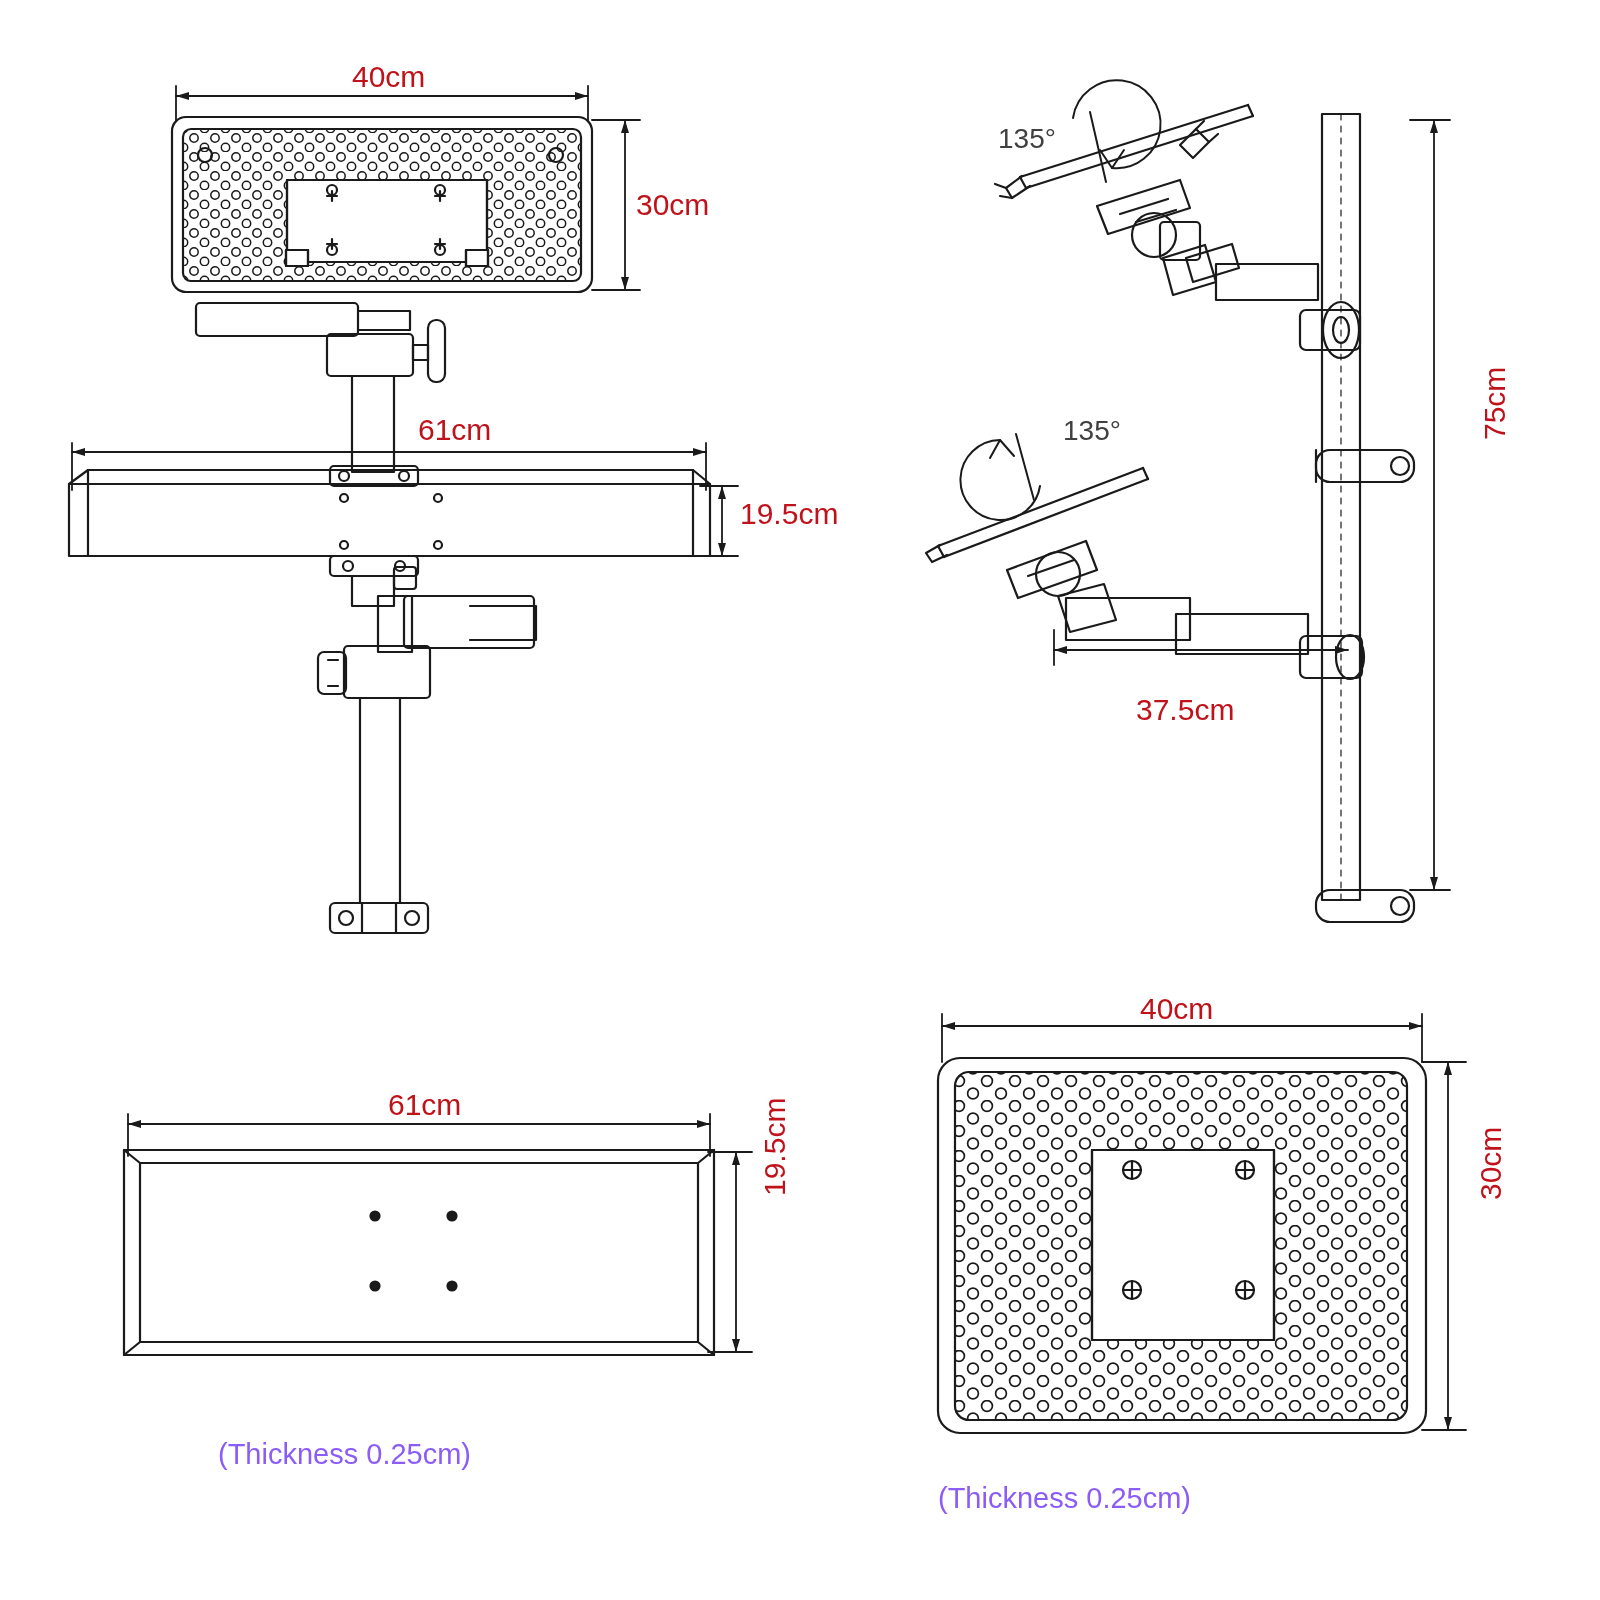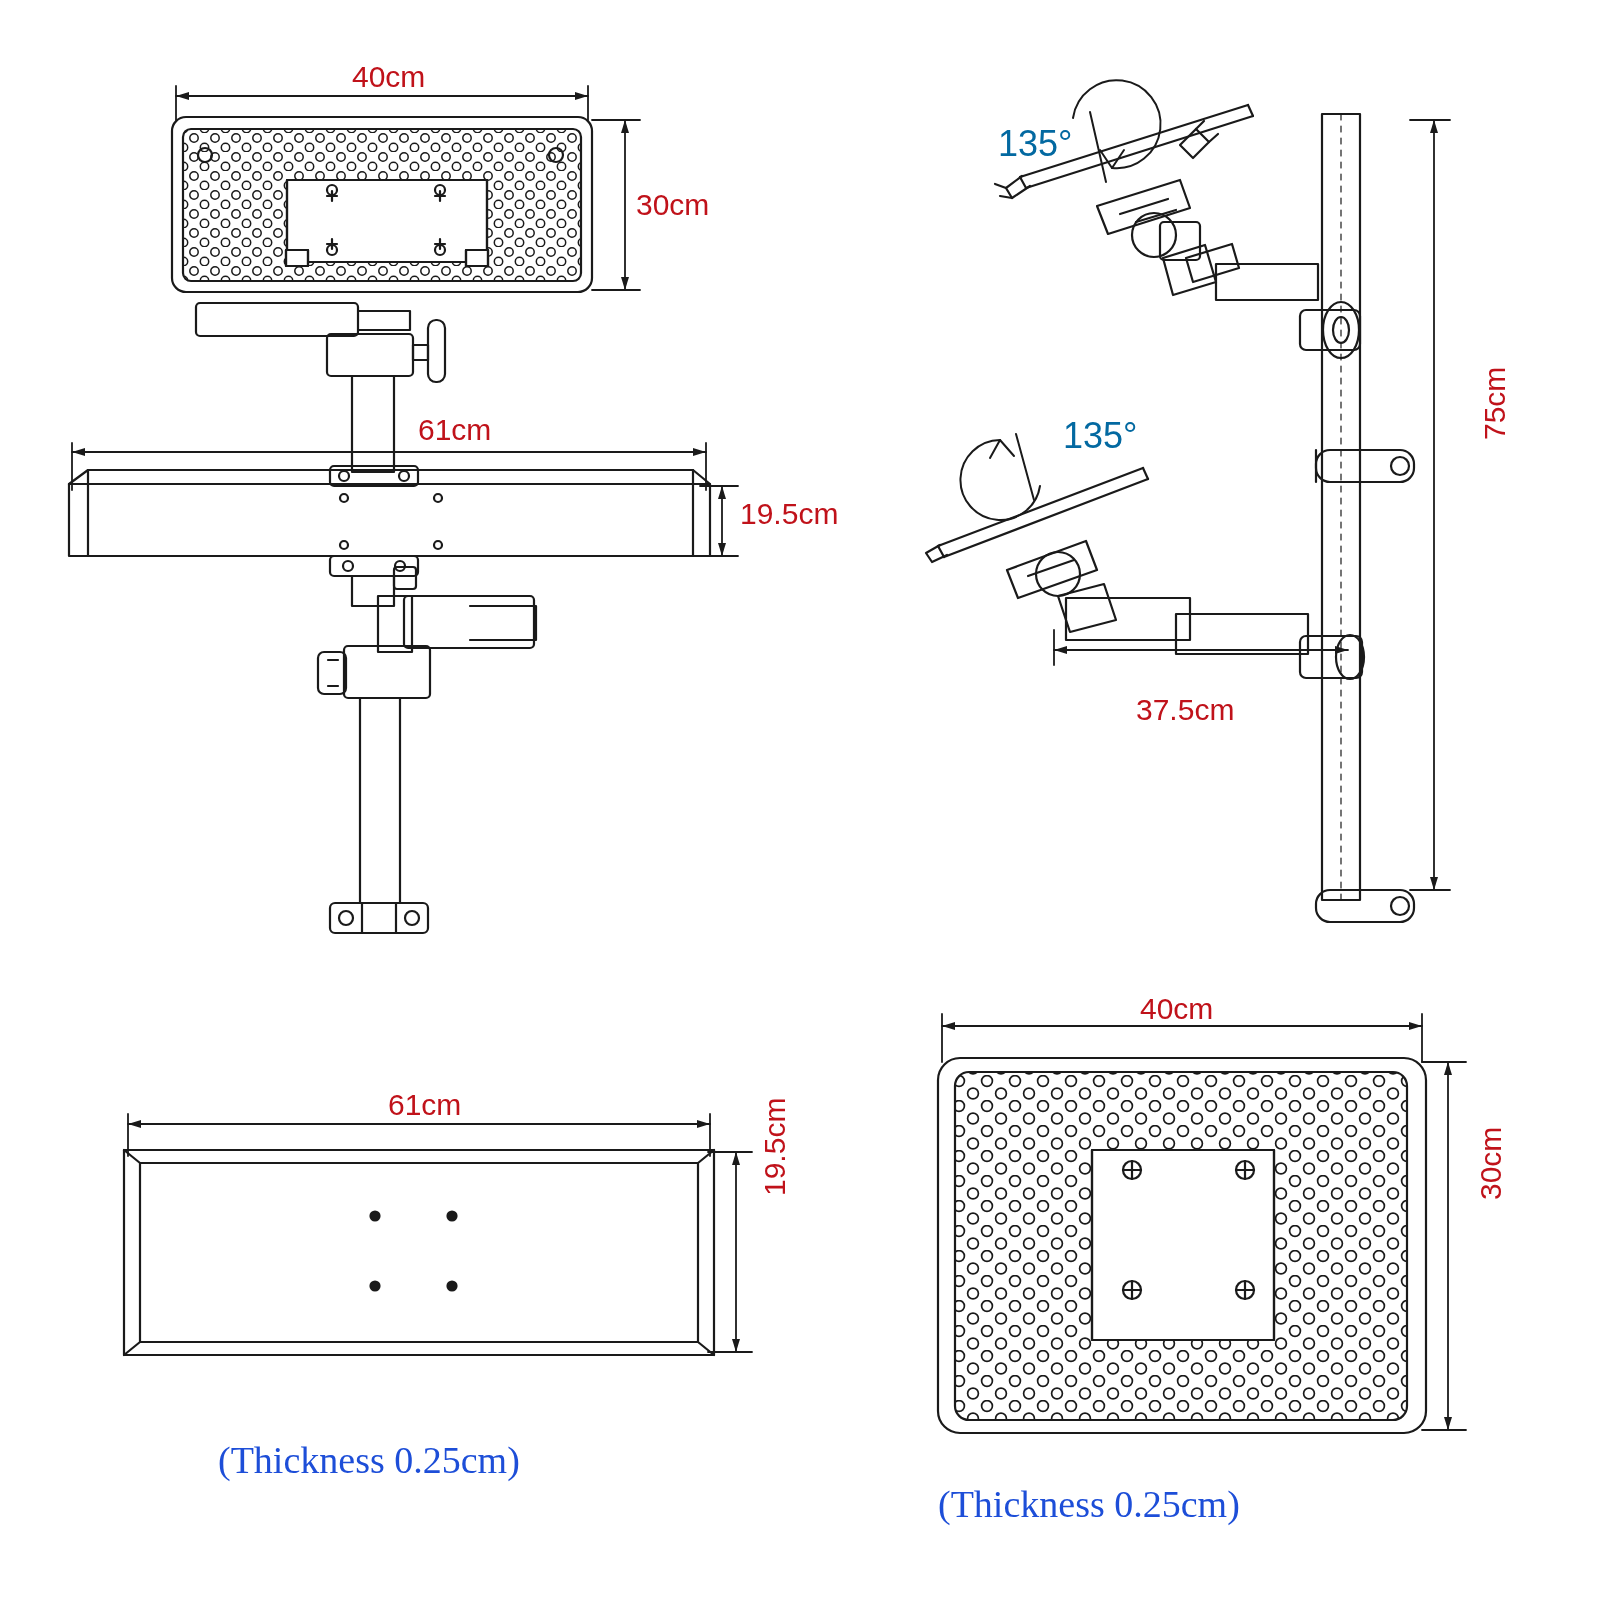--- a/index.html
+++ b/index.html
@@ -34,30 +34,30 @@
     font-size: 30px;
     font-weight: 400;
     white-space: nowrap;
     letter-spacing: 0px;
   }
   .dim-label.vert {
     transform-origin: left top;
   }
   .note-label {
     position: absolute;
-    color: #1d4ed8;
-    font-family: Liberation Serif, serif;
-    font-size: 38px;
+    color: #8b5cf6;
+    font-family: Liberation Sans, sans-serif;
+    font-size: 29px;
     white-space: nowrap;
   }
   .ang-label {
     position: absolute;
-    color: #0369a1;
+    color: #404040;
     font-family: "Liberation Sans", sans-serif;
-    font-size: 36px;
+    font-size: 28px;
     white-space: nowrap;
     text-align: center;
   }
 </style>
 </head>
 <body>
 
 <div id="diagram-root">
 
   <svg class="sheet" viewBox="0 0 1600 1600" xmlns="http://www.w3.org/2000/svg">

